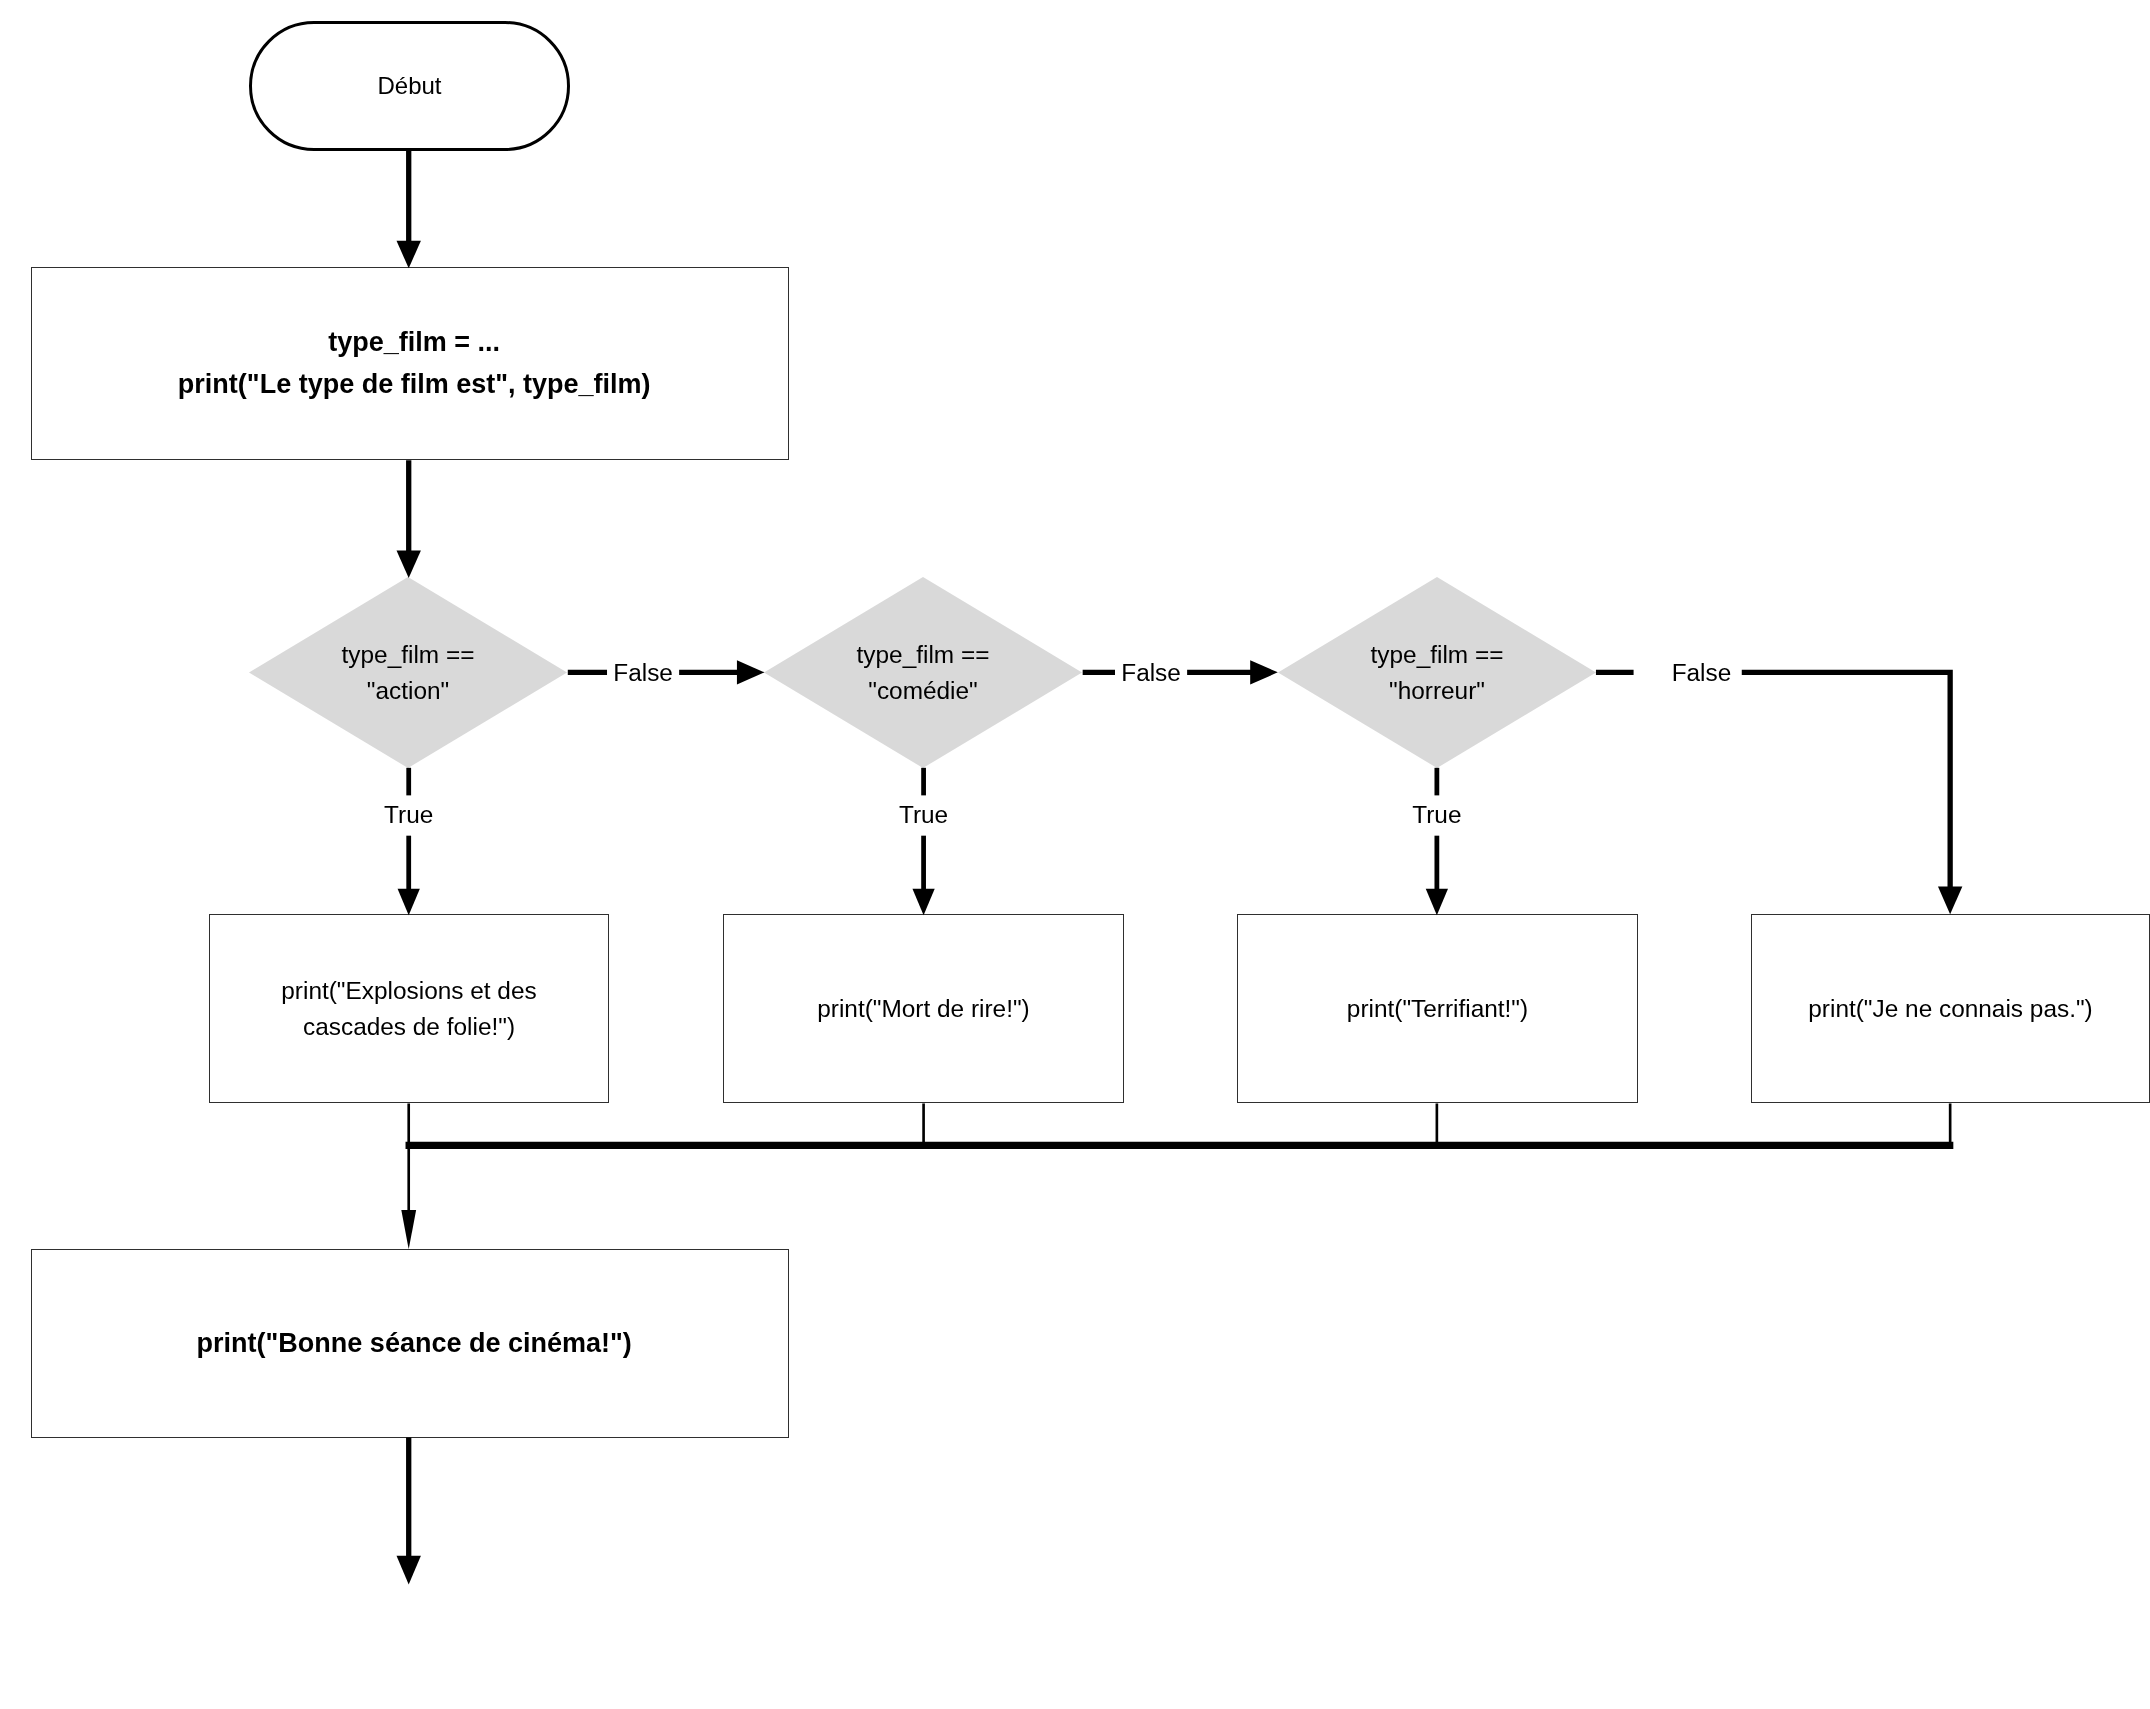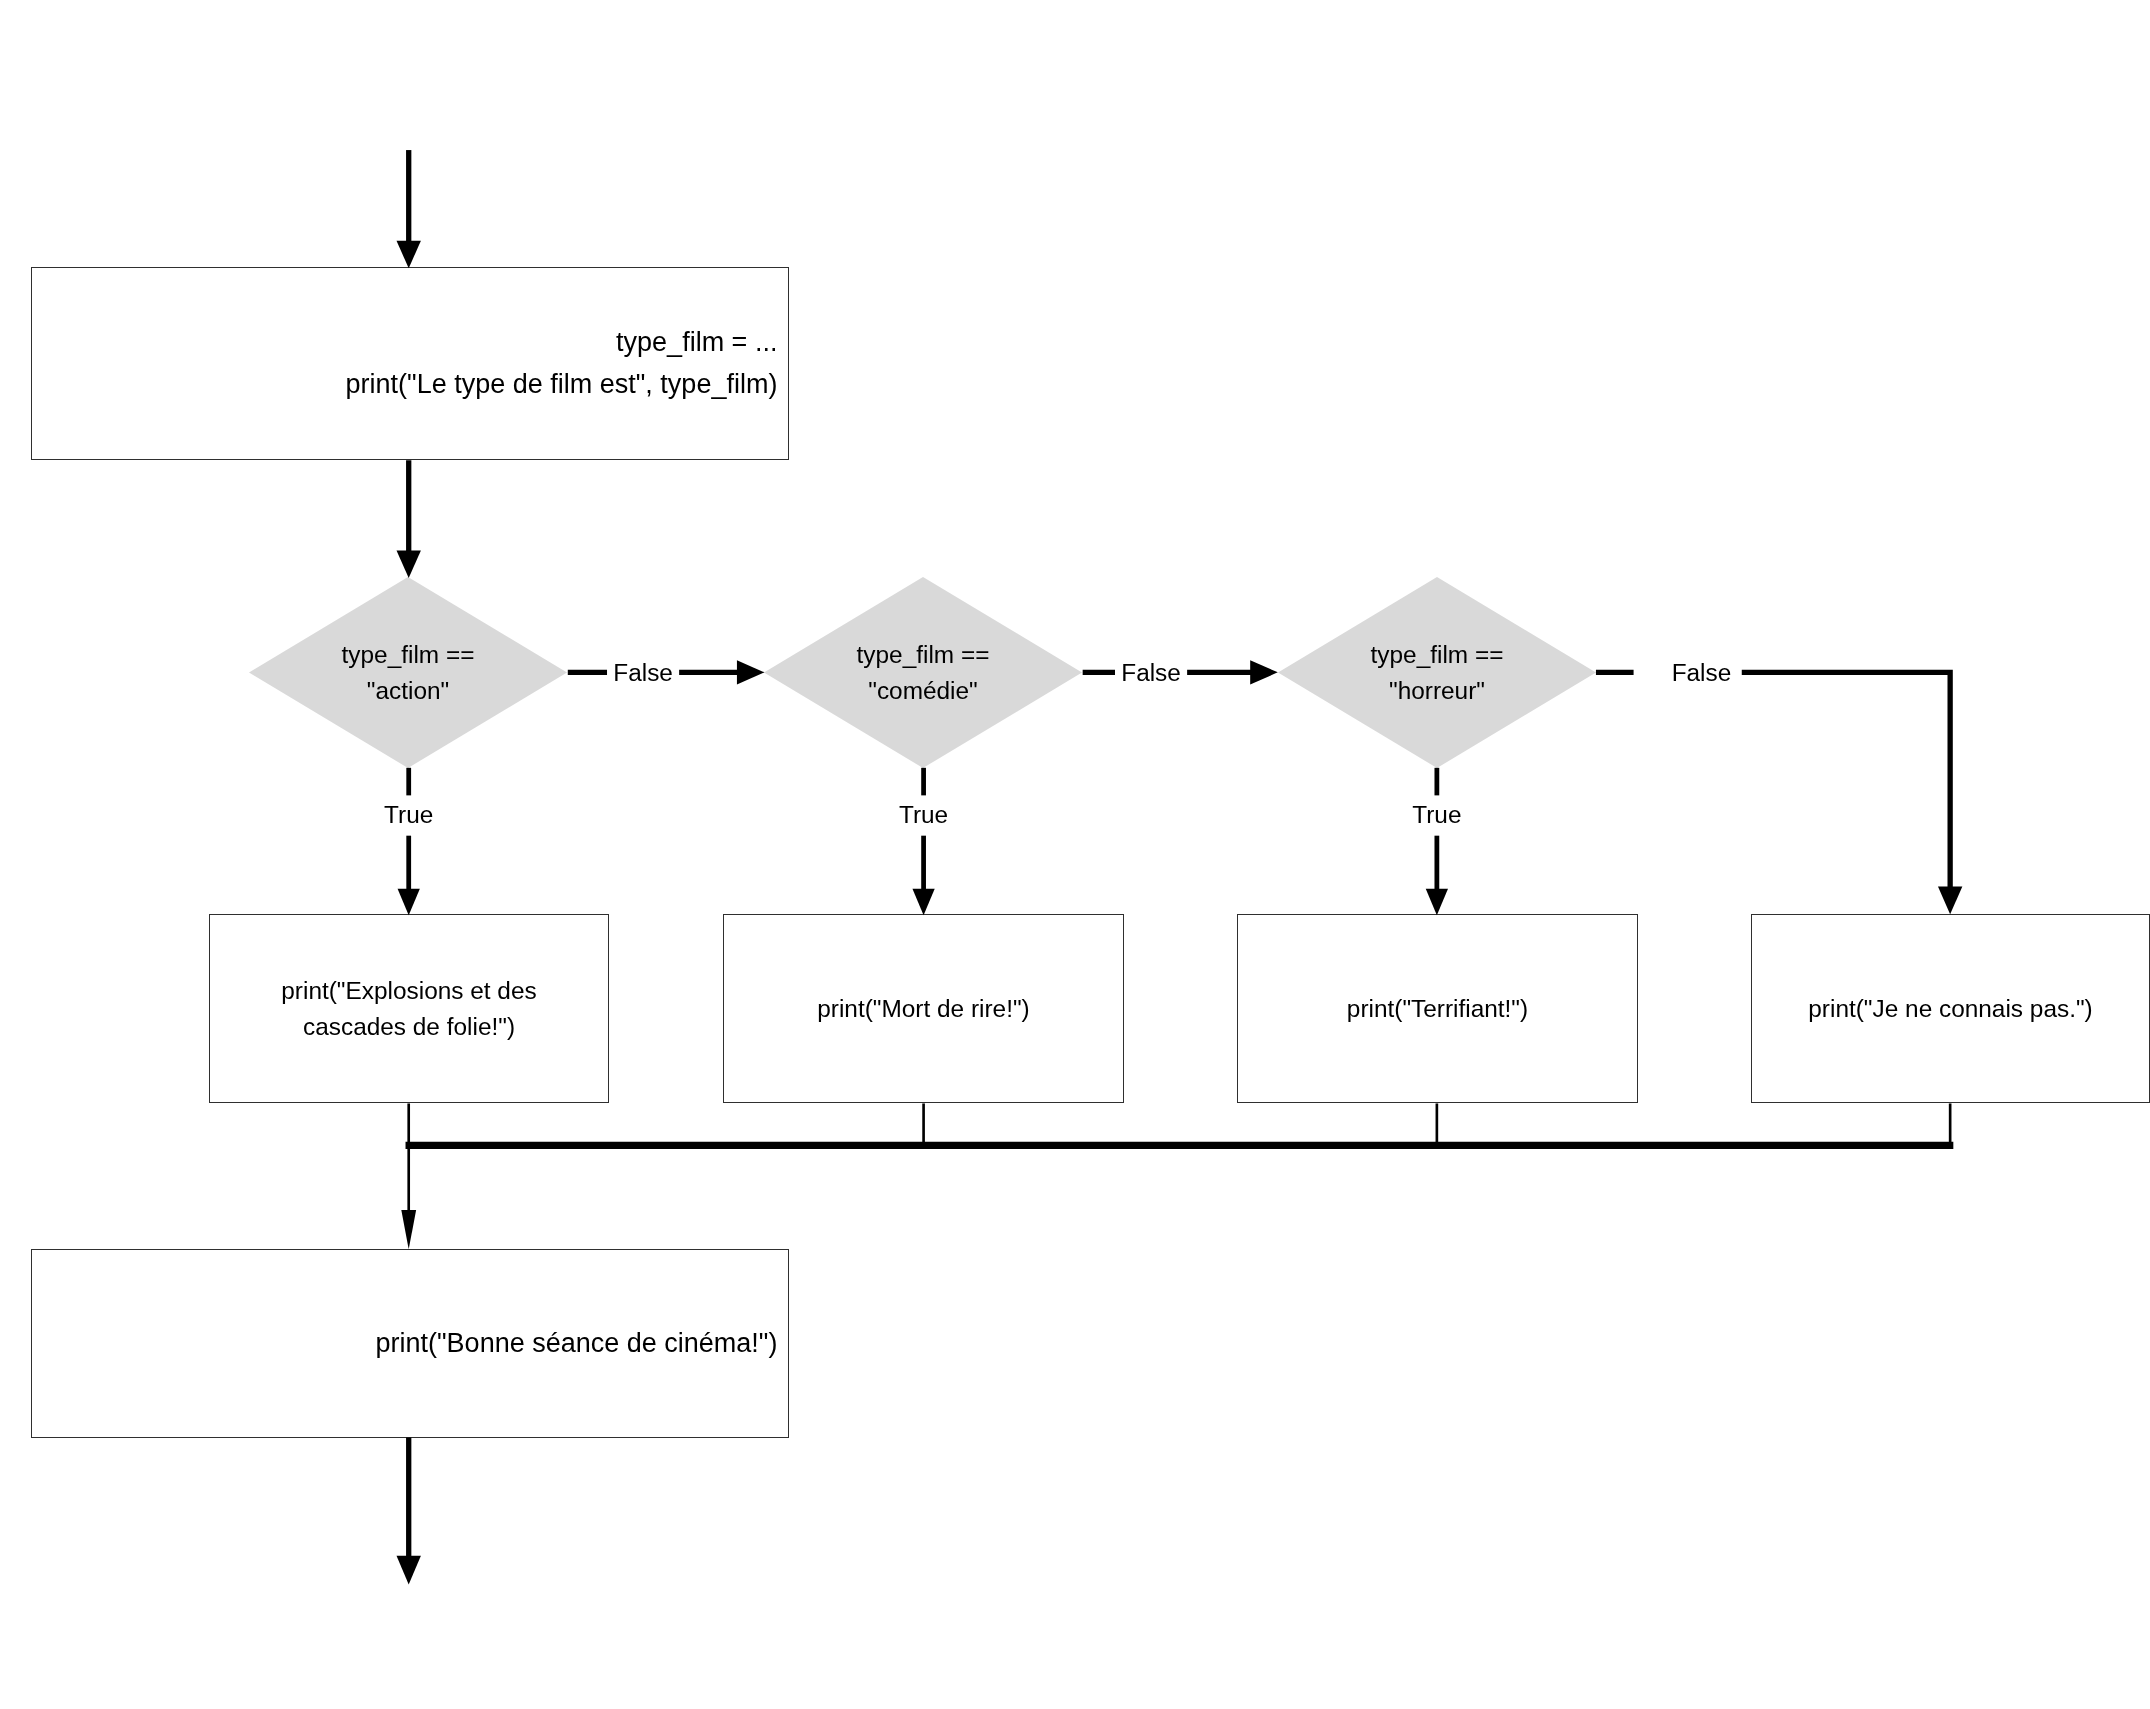--- a/index.html
+++ b/index.html
@@ -36,25 +36,26 @@
     align-items: center;
     justify-content: center;
     font-size: 24px;
   }
   .process {
     border: 1.6px solid #2f2f2f;
     background: #ffffff;
     display: flex;
     flex-direction: column;
     justify-content: center;
-    align-items: flex-end;
+    align-items: center;
     padding-left: 19px;
     padding-right: 10.6px;
     font-size: 27px;
     line-height: 1.55;
+    font-weight: bold;
   }
   .result {
     border: 1.6px solid #2f2f2f;
     background: #ffffff;
     display: flex;
     align-items: center;
     justify-content: center;
     text-align: center;
     padding: 0 25.5px;
     font-size: 24.4px;
@@ -77,20 +78,23 @@
     font-family: "Liberation Sans", sans-serif;
   }
   .shaft { stroke: #000000; fill: none; }
   .head  { fill: #000000; stroke: none; }
 </style>
 </head>
 <body>
 
 <div id="canvas">
 
+  <div class="node terminator" style="left:249px; top:20.7px; width:321px; height:130px;">
+    <span>Début</span>
+  </div>
 
   <div class="node process" style="left:31px; top:267px; width:758px; height:193px;">
     <div>type_film = ...</div>
     <div>print("Le type de film est", type_film)</div>
   </div>
 
   <div class="node diamond" style="left:249px; top:577px; width:318px; height:191px;">
     <div>type_film ==</div>
     <div>"action"</div>
   </div>

